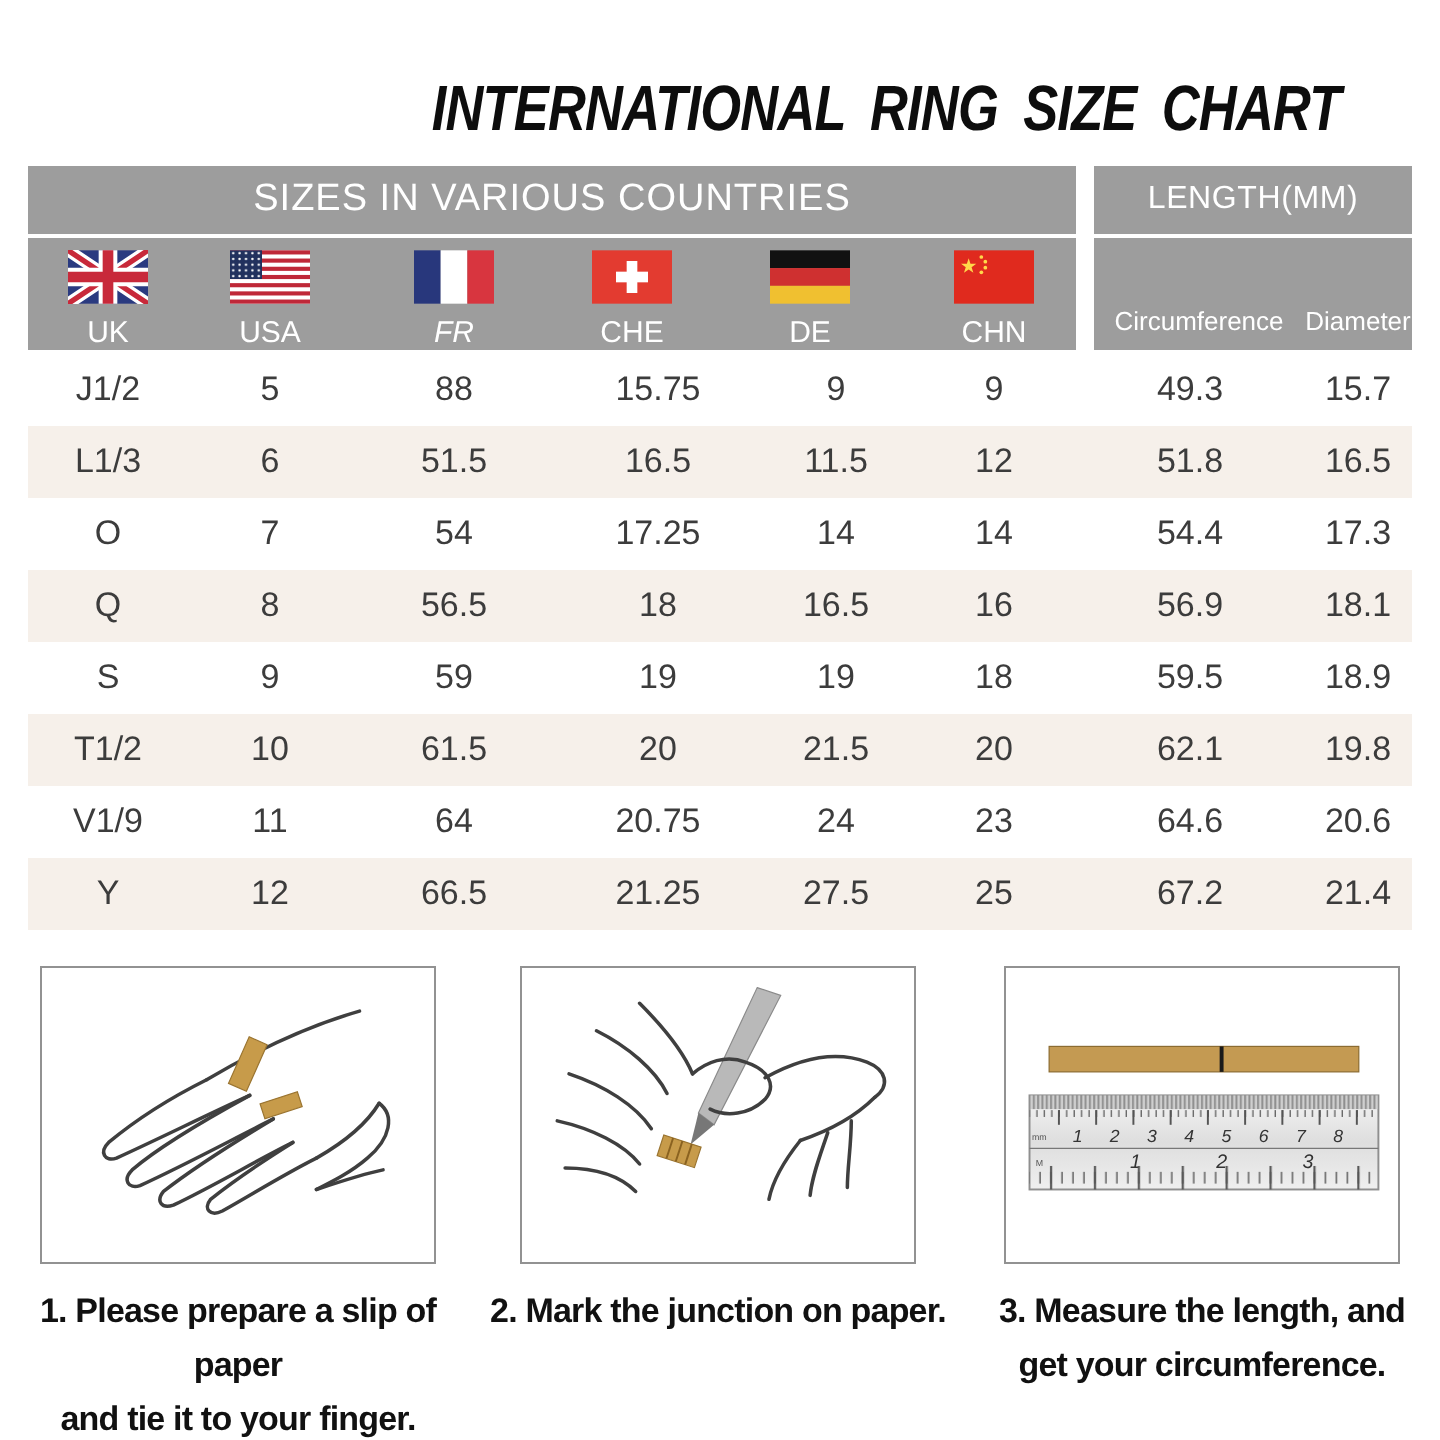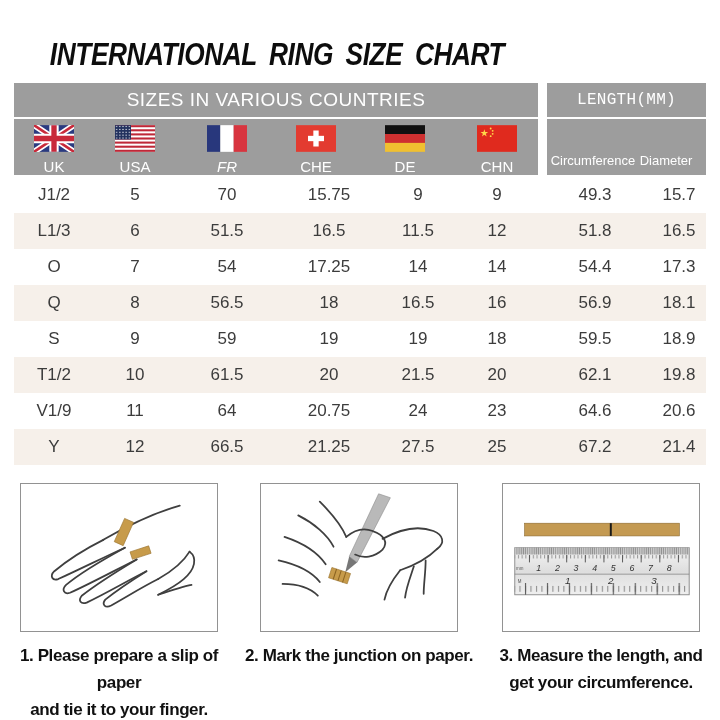--- a/index.html
+++ b/index.html
@@ -1,41 +1,41 @@
 <!DOCTYPE html>
 <html><head>
 <meta charset="utf-8">
 <style>
   html,body{margin:0;padding:0;background:#fff;}
   .page{position:relative;width:720px;height:720px;background:#fff;overflow:hidden;
         font-family:"Liberation Sans", sans-serif;}
   
-  .title{position:absolute;top:36px;left:0;width:720px;text-align:left;}
+  .title{position:absolute;top:36px;left:0;width:720px;text-align:right;}
   .title-in{display:inline-block;font-size:32px;font-weight:bold;font-style:italic;
             color:#0d0d0d;white-space:nowrap;letter-spacing:-0.5px;word-spacing:7px;
             transform:scaleX(0.82);transform-origin:center;}
   
   .tablewrap{position:absolute;left:14px;top:83px;width:692px;}
   .hrow1,.hrow2{display:flex;gap:9px;}
   .hrow1{height:34px;margin-bottom:2px;}
   .hrow2{height:56px;}
   .gray{background:#9d9d9d;color:#fff;}
   .left1{width:524px;display:flex;align-items:center;justify-content:center;
          font-size:19px;letter-spacing:0.5px;}
   .right1{width:159px;display:flex;align-items:center;justify-content:center;
-          font-size:16px;letter-spacing:0.3px;font-family:Liberation Mono, monospace;}
+          font-size:16px;letter-spacing:0.3px;}
   .left2{width:524px;display:flex;}
   .right2{width:159px;display:flex;align-items:flex-end;padding-bottom:7px;box-sizing:border-box;}
   .ccol{display:flex;flex-direction:column;align-items:center;justify-content:space-between;
         padding-top:6px;box-sizing:border-box;}
   .ccol .flag{width:40px;height:27px;display:block;line-height:0;}
   .ccol .flag svg{display:block;width:40px;height:27px;}
   .clabel{font-size:15px;color:#fff;margin-top:4px;}
   .lcol{display:flex;justify-content:center;font-size:13px;color:#fff;white-space:nowrap;}
-  .lc0{width:92px;}
+  .lc0{width:105px;}
   .lc1{width:54px;}
   .w0{width:80px;}.w1{width:82px;}.w2{width:102px;font-style:italic;}.w3{width:102px;}.w4{width:76px;}.w5{width:82px;}
   .tbody{margin-top:2px;}
   .tr{display:flex;height:36px;align-items:center;background:#fff;}
   .tr.alt{background:#f6f0ea;}
   .td{display:flex;align-items:center;justify-content:center;font-size:17px;color:#3c3c3c;}
   .c0{width:80px;}.c1{width:82px;}.c2{width:102px;}.c3{width:102px;}
   .c4{width:76px;}.c5{width:82px;}.c6{width:114px;}.c7{width:54px;}
   
   .steps{position:absolute;left:20px;top:483px;width:680px;height:149px;}
@@ -164,21 +164,21 @@
         <span class="lcol lc0">Circumference</span>
         <span class="lcol lc1">Diameter</span>
       </div>
     </div>
 
     <div class="tbody">
 
       <div class="tr">
         <span class="td c0">J1/2</span>
         <span class="td c1">5</span>
-        <span class="td c2">70</span>
+        <span class="td c2">88</span>
         <span class="td c3">15.75</span>
         <span class="td c4">9</span>
         <span class="td c5">9</span>
         <span class="td c6">49.3</span>
         <span class="td c7">15.7</span>
       </div>
 
       <div class="tr alt">
         <span class="td c0">L1/3</span>
         <span class="td c1">6</span>

